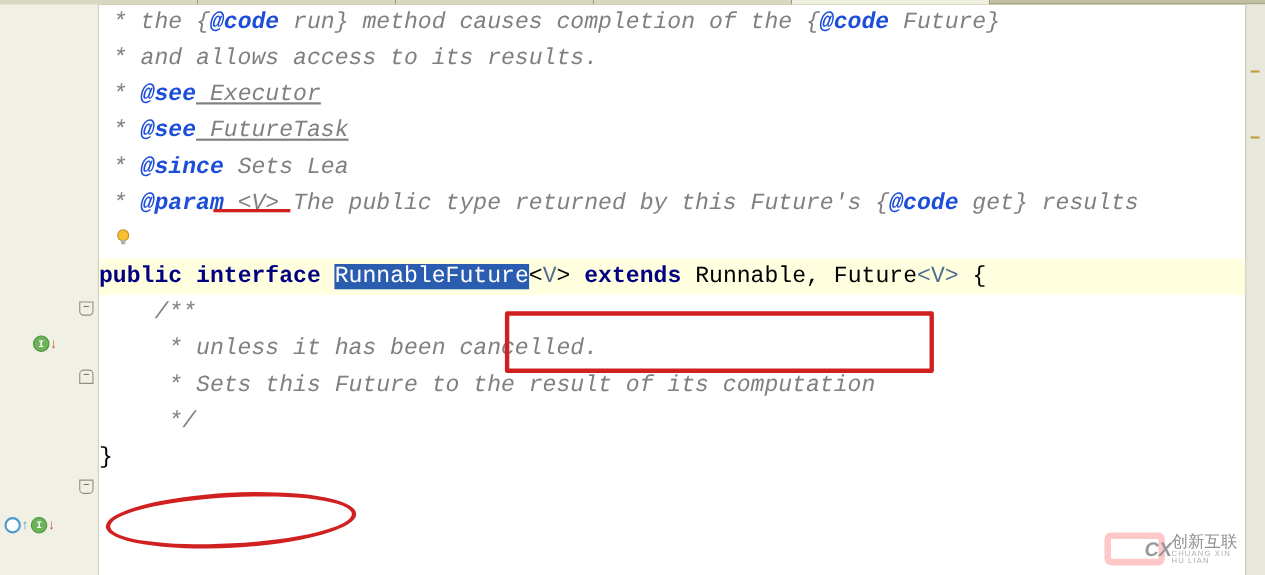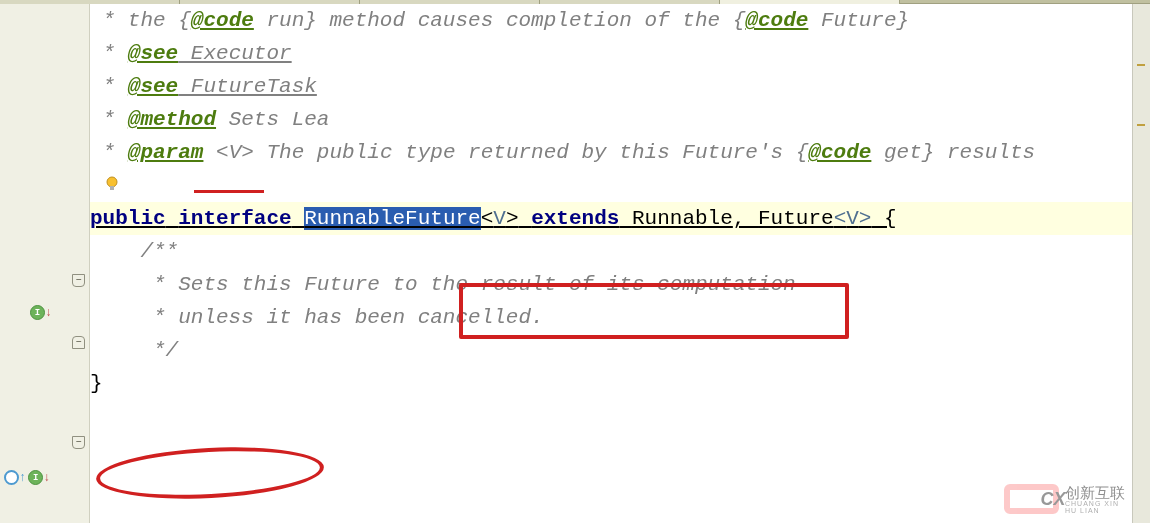--- a/index.html
+++ b/index.html
@@ -98,24 +98,24 @@
     flex: 1;
     padding-top: 0;
     position: relative;
   }
   .line {
     height: 33px;
     line-height: 33px;
     white-space: pre;
     position: relative;
   }
-  .line.hl { background: #ffffe0; text-decoration: underline; }
+  .line.hl { background: #ffffe0; }
 
   .comment { color: #808080; font-style: italic; }
-  .doc-tag { color: #4d7c0f; font-style: italic; font-weight: bold; text-decoration: underline; }
+  .doc-tag { color: #1d4ed8; font-style: italic; font-weight: bold; }
   .doc-link { text-decoration: underline; }
   .kw { color: #000080; font-weight: bold; }
   .type-param { color: #507090; }
   .sel { background: #2a5db0; color: #fff; }
   .plain { color: #000; }
 
   .bulb {
     display: inline-block;
     width: 18px;
     height: 18px;
@@ -211,34 +211,35 @@
       <span class="icon-circle icon-o"></span>
       <span class="arrow-down" style="color:#4d9ad0">↑</span>
       <span class="icon-circle icon-i">I</span>
       <span class="arrow-down">↓</span>
     </div>
   </div>
 
   <div class="code">
 
     <div class="line comment"><span> * the {</span><span class="doc-tag">@code</span><span> run} method causes completion of the {</span><span class="doc-tag">@code</span><span> Future}</span></div>
+    <div class="line comment"><span> * and allows access to its results.</span></div>
     <div class="line comment"><span> * </span><span class="doc-tag">@see</span><span class="doc-link"> Executor</span></div>
     <div class="line comment"><span> * </span><span class="doc-tag">@see</span><span class="doc-link"> FutureTask</span></div>
-    <div class="line comment"><span> * </span><span class="doc-tag">@method</span><span> Sets Lea</span></div>
+    <div class="line comment"><span> * </span><span class="doc-tag">@since</span><span> Sets Lea</span></div>
     <div class="line comment"><span> * </span><span class="doc-tag">@param</span><span> &lt;V&gt;</span><span> The public type returned by this Future's {</span><span class="doc-tag">@code</span><span> get} results</span></div>
     <div class="line comment"> <span class="bulb"><svg width="18" height="18" viewBox="0 0 18 18">
             <circle cx="9" cy="7" r="5" fill="#f8c030" stroke="#c09020"></circle>
             <rect x="7" y="11" width="4" height="4" fill="#b0b0b0"></rect>
           </svg></span></div>
 
     <div class="line hl"><span class="kw">public</span><span class="plain"> </span><span class="kw">interface</span><span class="plain"> </span><span class="sel">RunnableFuture</span><span class="plain">&lt;</span><span class="type-param">V</span><span class="plain">&gt;</span><span class="plain"> </span><span class="kw">extends</span><span class="plain"> </span><span class="plain">Runnable</span><span class="plain">, </span><span class="plain">Future</span><span class="type-param">&lt;</span><span class="type-param">V</span><span class="type-param">&gt;</span><span class="plain"> {</span></div>
 
     <div class="line comment"><span>    /**</span></div>
+    <div class="line comment"><span>     * unless it has been cancelled.</span></div>
     <div class="line comment"><span>     * Sets this Future to the result of its computation</span></div>
-    <div class="line comment"><span>     * unless it has been cancelled.</span></div>
     <div class="line comment"><span>     */</span></div>
 
     <div class="line"><span class="plain">}</span></div>
 
     <div class="red-underline" style="top:186px;left:104px;width:70px"></div>
     <div class="red-box" style="top:279px;left:369px;width:390px;height:56px"></div>
     <div class="red-ellipse" style="top:444px;left:6px;width:228px;height:50px"></div>
   </div>
 </div>
 

